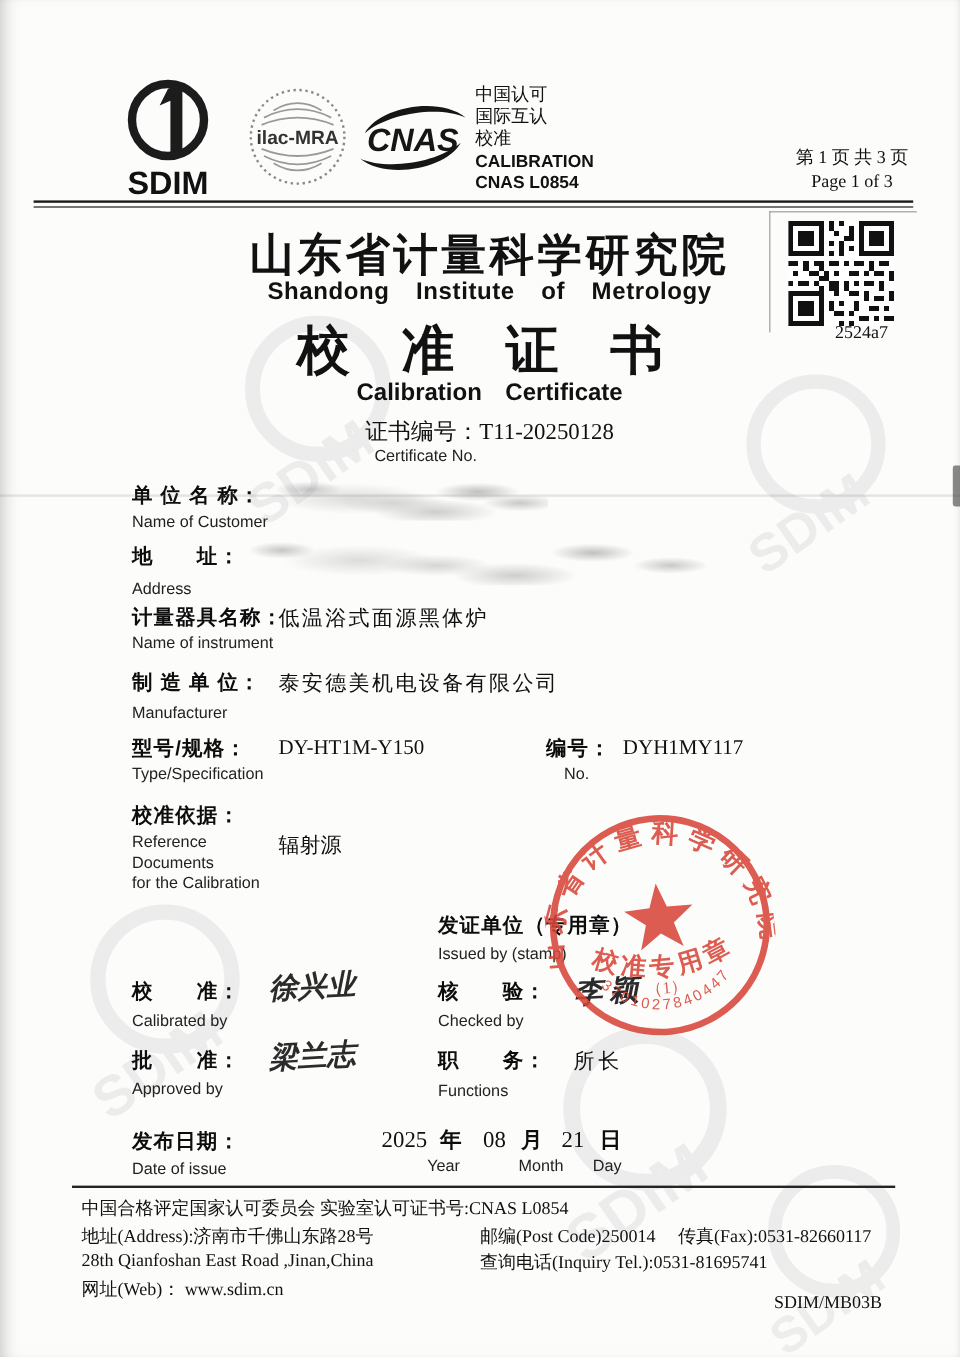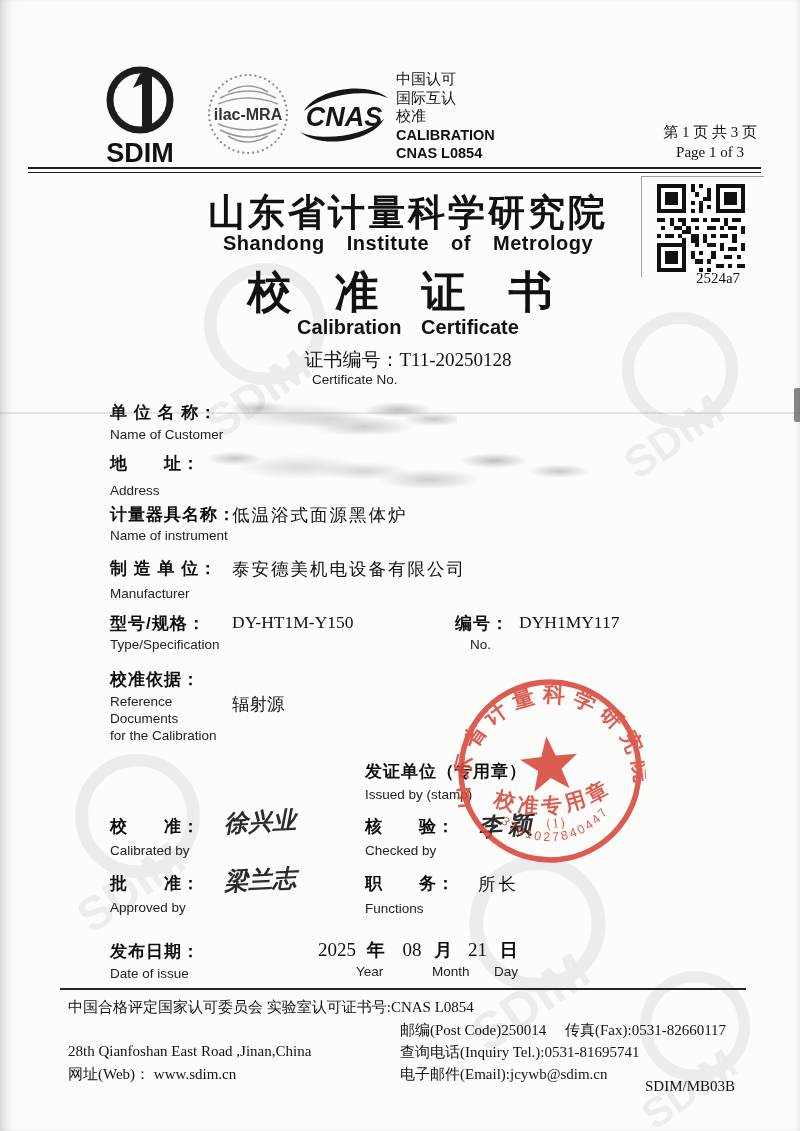--- a/index.html
+++ b/index.html
@@ -207,22 +207,22 @@
       </text>
       <text x="95" y="152" text-anchor="middle" font-size="14" fill="#d9473a" font-family="Liberation Serif, serif">（1）</text>
       <text font-size="12.5" fill="#d9473a" letter-spacing="2.5" font-family="Liberation Sans, sans-serif">
         <textPath href="#arcNum" startOffset="50%" text-anchor="middle">3701027840447</textPath>
       </text>
     </svg>
   </div>
 
   <div class="abs footer-line"></div>
   <div class="abs ftr" style="left:68px;top:998px;">中国合格评定国家认可委员会 实验室认可证书号:CNAS L0854</div>
+  <div class="abs ftr" style="left:68px;top:1021px;">地址(Address):济南市千佛山东路28号</div>
   <div class="abs ftr" style="left:400px;top:1021px;">邮编(Post Code)250014　 传真(Fax):0531-82660117</div>
   <div class="abs ftr" style="left:68px;top:1043px;">28th Qianfoshan East Road ,Jinan,China</div>
   <div class="abs ftr" style="left:400px;top:1043px;">查询电话(Inquiry Tel.):0531-81695741</div>
   <div class="abs ftr" style="left:68px;top:1065px;">网址(Web)： www.sdim.cn</div>
-  <div class="abs ftr" style="left:400px;top:1065px;">电子邮件(Email):jcywb@sdim.cn</div>
   <div class="abs ftr" style="left:620px;top:1078px;width:140px;text-align:center;">SDIM/MB03B</div>
 
   <div class="abs scanline"></div>
   <div class="abs edge-mark"></div>
 </div>
 
 </body></html>

